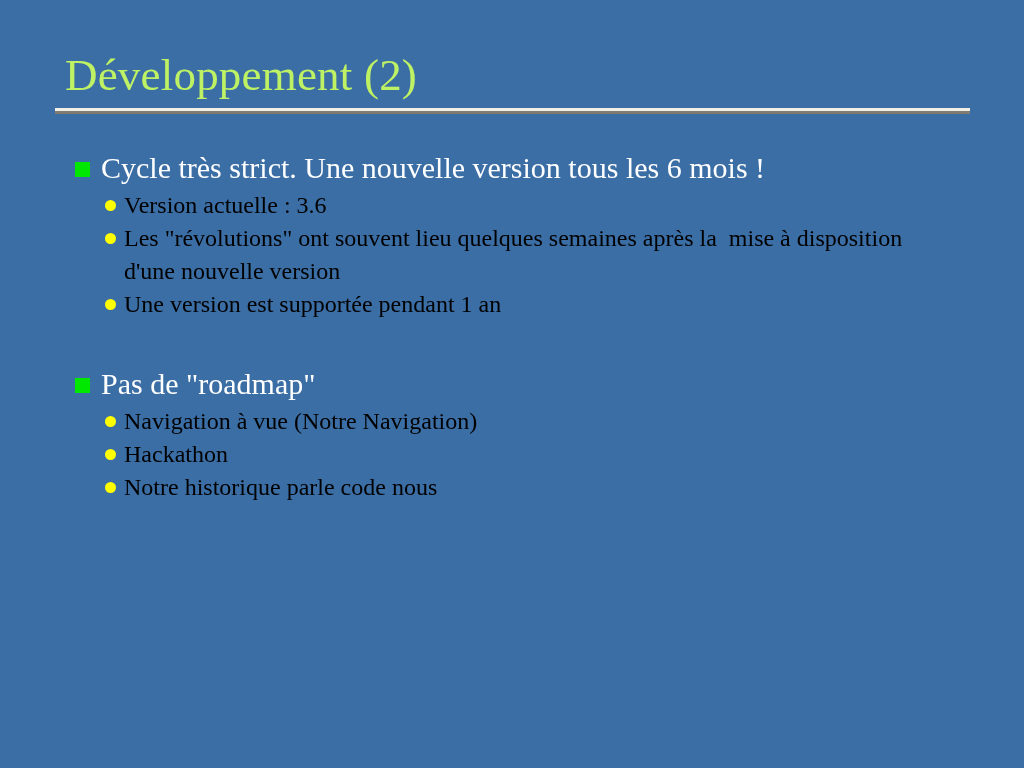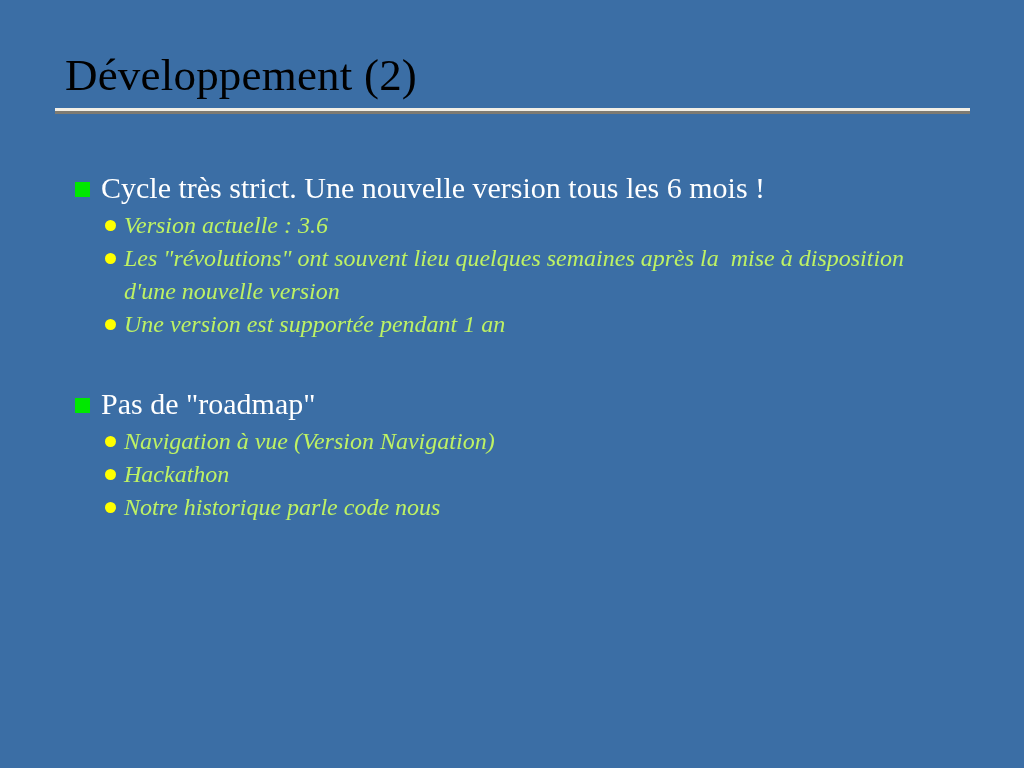--- a/index.html
+++ b/index.html
@@ -28,21 +28,21 @@
   .title-block {
     position: absolute;
     left: 55px;
     top: 48px;
     width: 915px;
   }
   .slide-title {
     font-family: "Liberation Serif", "DejaVu Serif", serif;
     font-size: 45px;
     line-height: 54px;
-    color: #000000;
+    color: #bef264;
     font-weight: normal;
     letter-spacing: 0.2px;
     margin: 0;
     padding: 0 0 0 10px;
     white-space: nowrap;
   }
   .title-rule {
     margin-top: 6px;
     width: 915px;
     height: 6px;
@@ -55,21 +55,21 @@
   .title-rule .rule-dark {
     height: 3px;
     background: #7e7b72;
     width: 100%;
   }
 
   
   .body-block {
     position: absolute;
     left: 75px;
-    top: 169px;
+    top: 149px;
     width: 900px;
   }
 
   .lvl1 {
     display: flex;
     align-items: flex-start;
     margin: 0 0 2px 0;
   }
   .lvl1 .bullet-square {
     flex: 0 0 auto;
@@ -101,24 +101,23 @@
     width: 11px;
     height: 11px;
     border-radius: 50%;
     background: #ffff00;
     margin-top: 11px;
     margin-right: 8px;
   }
   .lvl2 .lvl2-text {
     font-size: 24px;
     line-height: 33px;
-    color: #bef264;
+    color: #000000;
     max-width: 800px;
     white-space: pre-wrap;
-    font-style: italic;
   }
 
   .section-gap {
     height: 44px;
   }
 </style>
 </head>
 <body>
 
 <div class="slide">
@@ -157,21 +156,21 @@
     <div class="section-gap"></div>
 
     <div class="section">
       <div class="lvl1">
         <span class="bullet-square"></span>
         <span class="lvl1-text">Pas de "roadmap"</span>
       </div>
       <div class="lvl2-list">
         <div class="lvl2">
           <span class="bullet-dot"></span>
-          <span class="lvl2-text">Navigation à vue (Version Navigation)</span>
+          <span class="lvl2-text">Navigation à vue (Notre Navigation)</span>
         </div>
         <div class="lvl2">
           <span class="bullet-dot"></span>
           <span class="lvl2-text">Hackathon</span>
         </div>
         <div class="lvl2">
           <span class="bullet-dot"></span>
           <span class="lvl2-text">Notre historique parle code nous</span>
         </div>
       </div>

